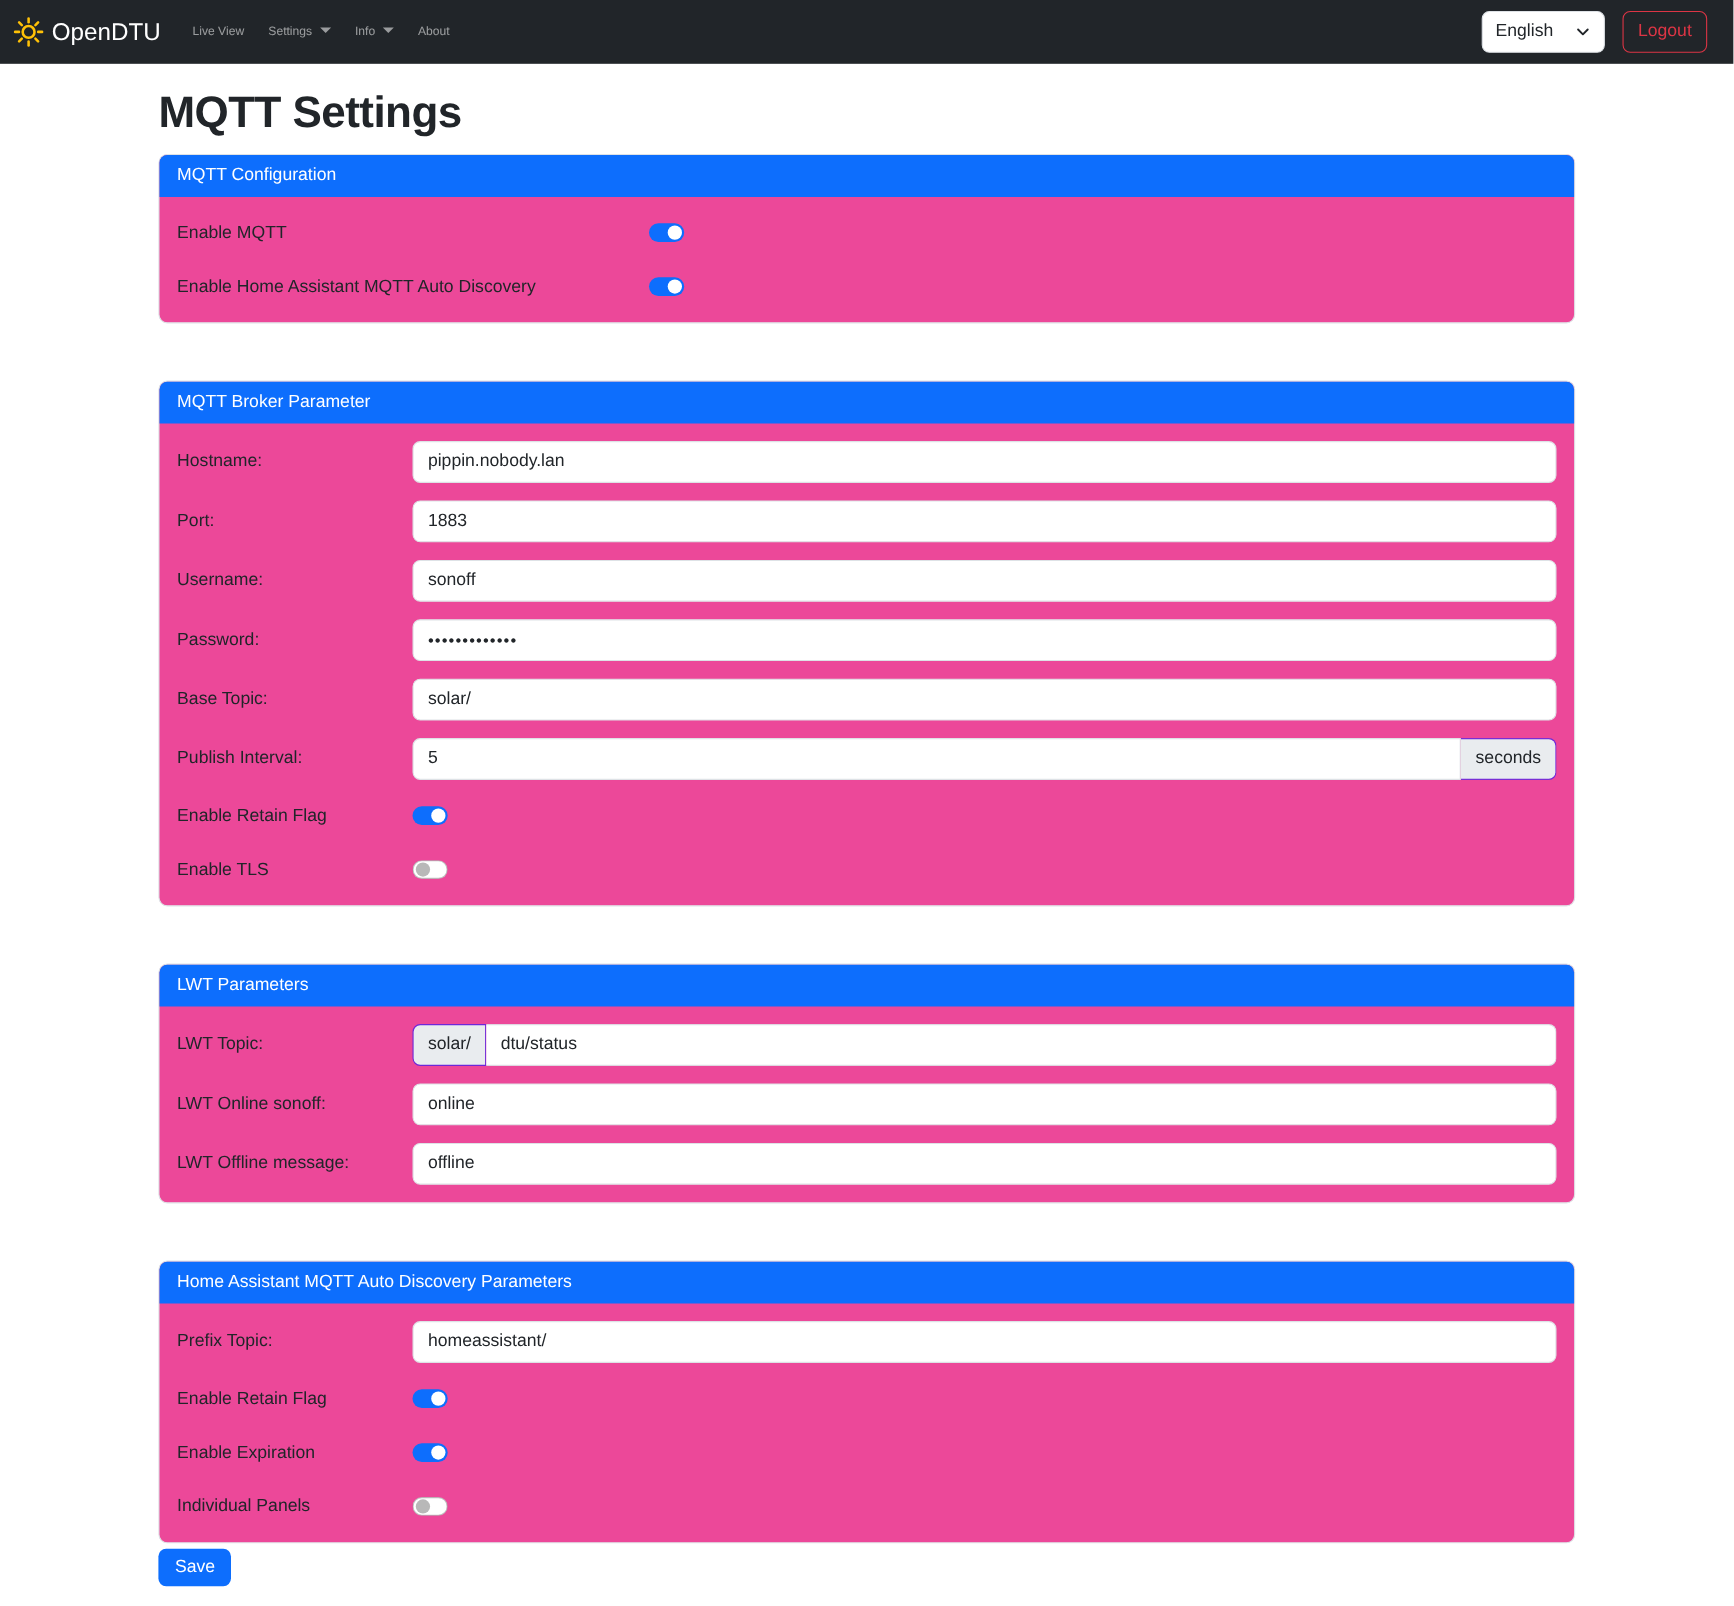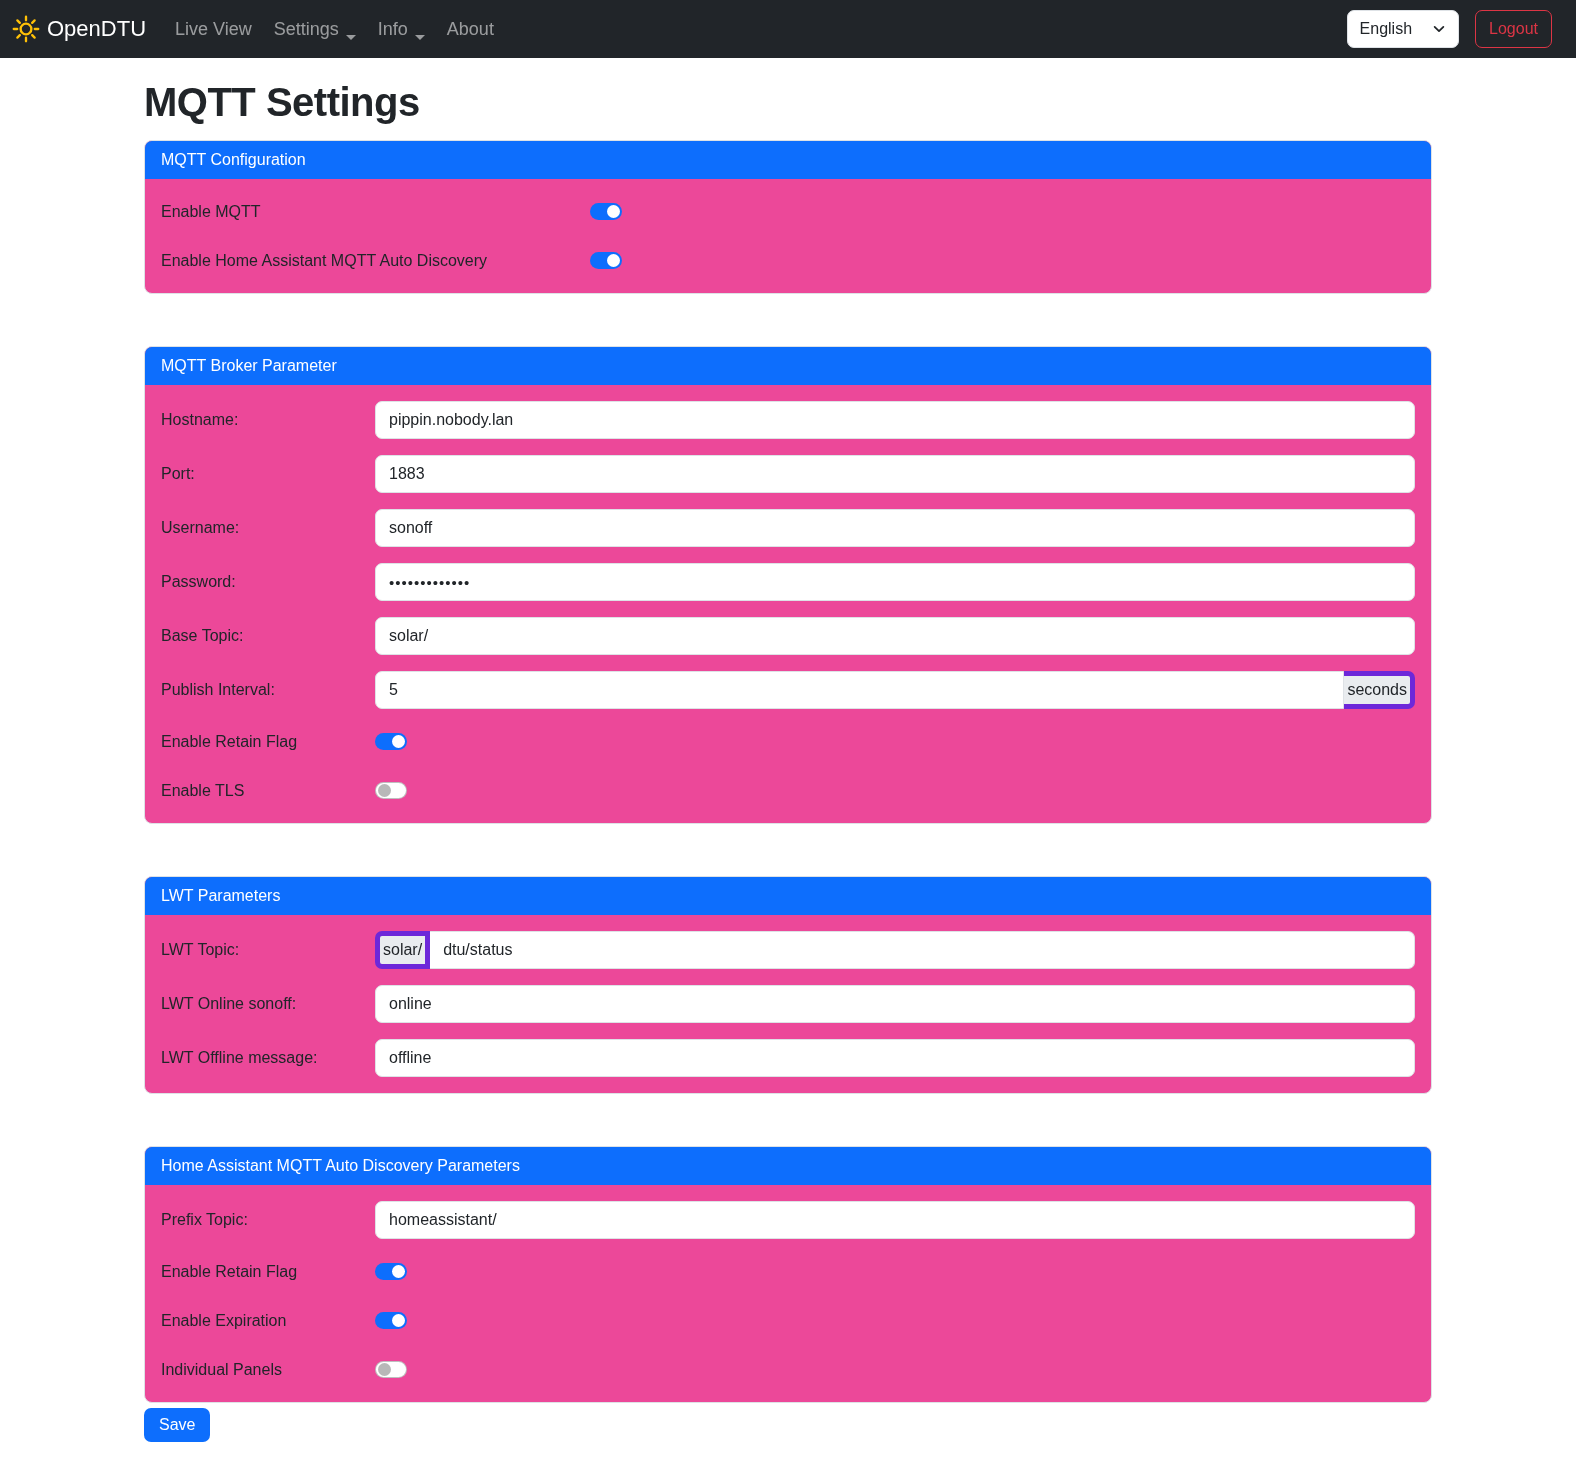--- a/index.html
+++ b/index.html
@@ -24,23 +24,23 @@
   }
   .nav-left { display: flex; align-items: center; }
   .brand {
     display: flex; align-items: center; gap: 7px;
     color: #ffffff; font-size: 22px; text-decoration: none; cursor: pointer;
     padding-right: 10px;
   }
   .nav-links { display: flex; align-items: center; margin-left: 8px; }
   .nav-link {
     color: rgba(255,255,255,.55);
-    font-size: 18px;
+    font-size: 11px;
     padding: 8px 11px;
-    display: flex; align-items: flex-end; gap: 7px;
+    display: flex; align-items: flex-start; gap: 7px;
     cursor: pointer; text-decoration: none;
   }
   .caret {
     width: 0; height: 0;
     border-left: 5px solid transparent;
     border-right: 5px solid transparent;
     border-top: 5px solid rgba(255,255,255,.55);
     margin-top: 2px;
   }
   .nav-right { display: flex; align-items: center; }
@@ -113,23 +113,23 @@
     font-family: "Liberation Sans", sans-serif;
     outline: none;
   }
   .pw { letter-spacing: 1px; font-size: 15px; }
 
   .input-group { display: flex; width: 100%; }
   .input-group .form-control.has-suffix { border-radius: 7px 0 0 7px; }
   .input-group .form-control.has-prefix { border-radius: 0 7px 7px 0; border-left: 0; }
   .group-text {
     background: #e9ecef;
-    border: 5px solid #6d28d9;
+    border: 1px solid #6d28d9;
     display: flex; align-items: center;
-    padding: 0 3px;
+    padding: 0 13px;
     font-size: 16px;
     color: #212529;
     white-space: nowrap;
   }
   .group-text.suffix { border-left: 0; border-radius: 0 7px 7px 0; }
   .group-text.prefix { border-radius: 7px 0 0 7px; }
 
   
   .switch {
     width: 32px; height: 17px;

